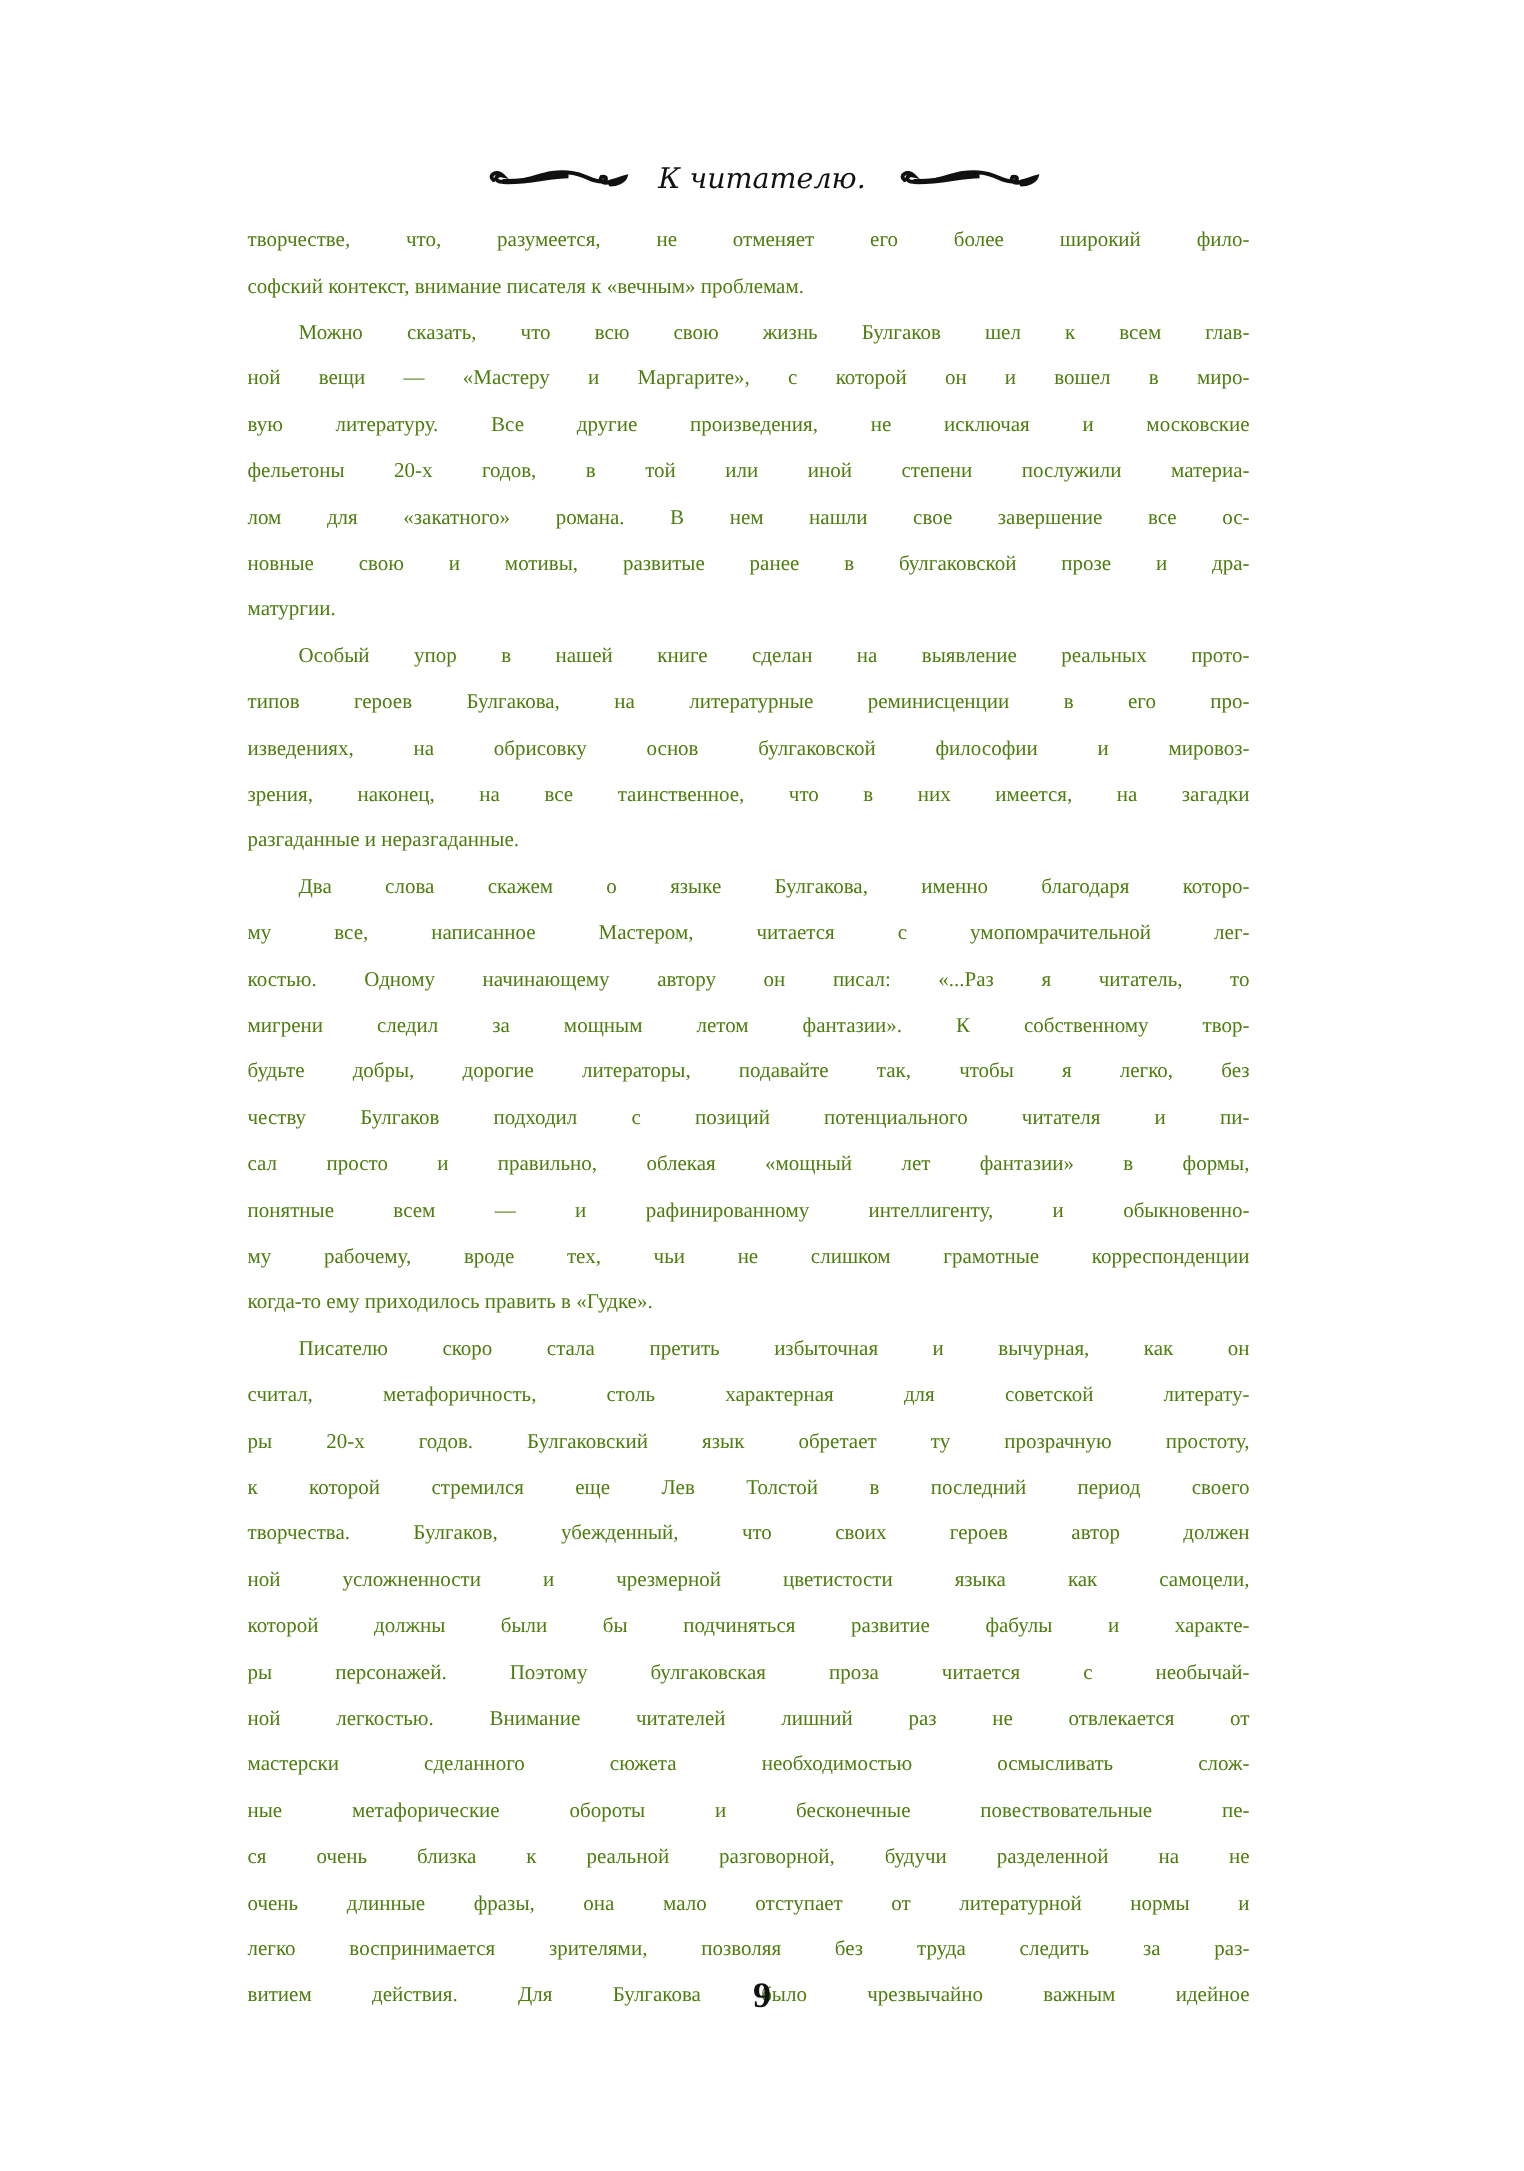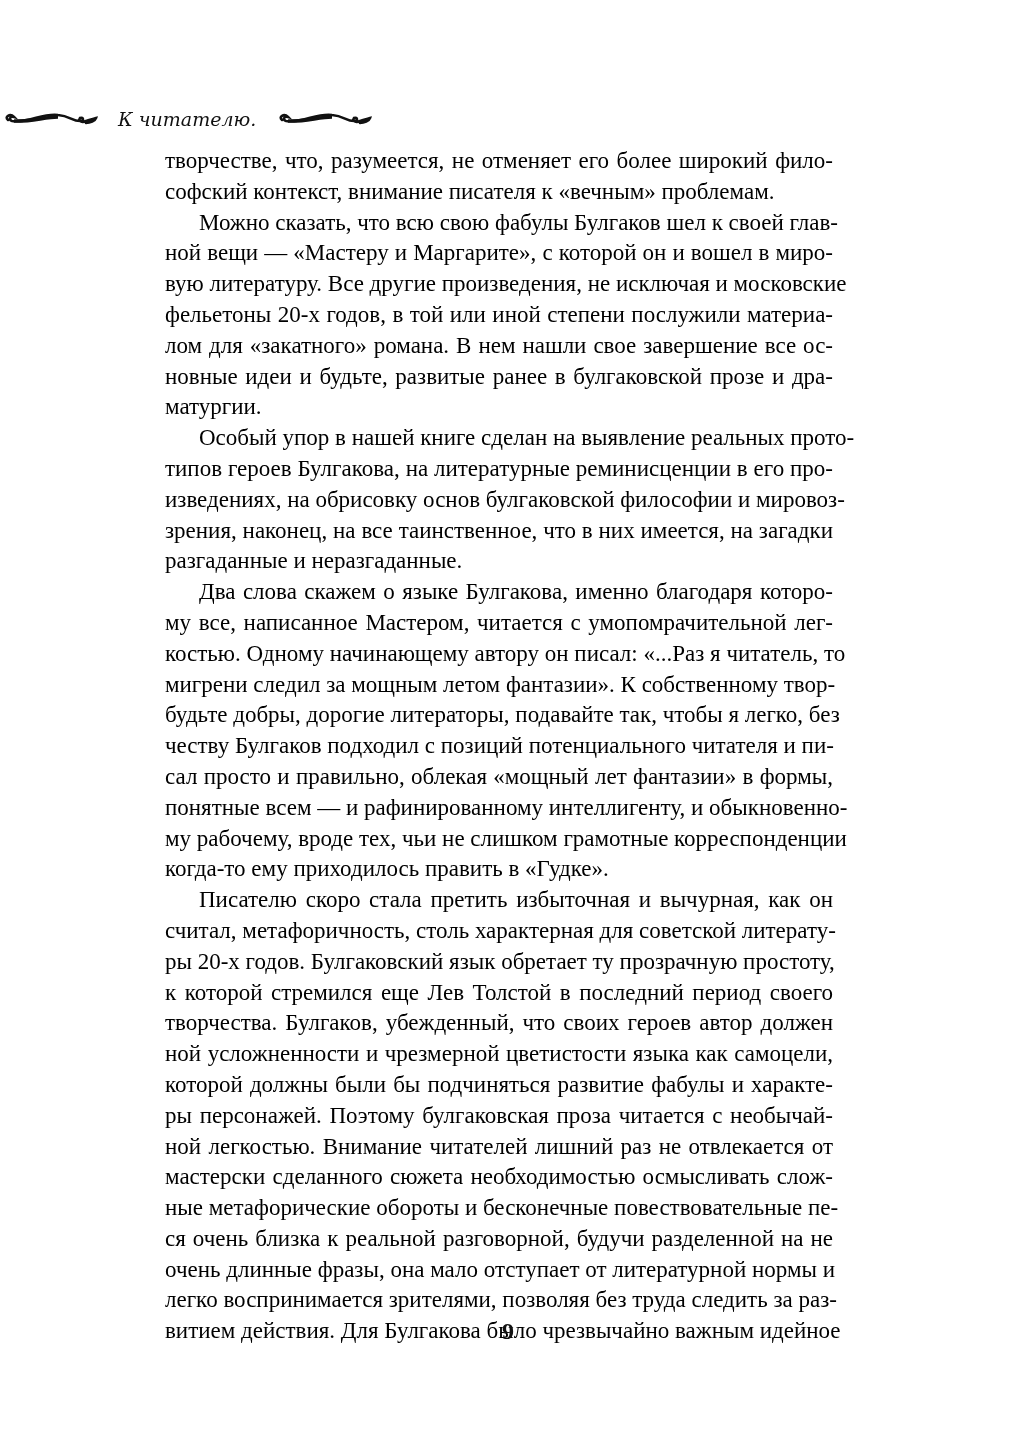--- a/index.html
+++ b/index.html
@@ -1,29 +1,29 @@
 <!DOCTYPE html>
 <html><head>
 <meta charset="utf-8">
 <style>
   html, body { margin: 0; padding: 0; background: #ffffff; }
   body { width: 1016px; height: 1447px; position: relative; overflow: hidden; }
   .page { position: absolute; left: 0; top: 0; width: 1016px; height: 1447px; background: #fff; }
   .header {
     position: absolute; top: 104px; left: 0; width: 1016px; height: 30px;
-    display: flex; align-items: center; gap: 18px;
+    display: flex; align-items: center; justify-content: center; gap: 18px;
   }
   .header-title {
     font-family: "DejaVu Serif", serif; font-style: italic; font-size: 19px; color: #111;
   }
   .ornament { width: 100px; height: 20px; display: block; }
   .body-text {
     position: absolute; left: 165px; top: 146px; width: 668px;
-    font-family: "Liberation Serif", serif; font-size: 23px; line-height: 30.8px;
-    color: #000000; text-align: justify; hyphens: manual;
+    font-family: "Liberation Serif", serif; font-size: 14px; line-height: 30.8px;
+    color: #4d7c0f; text-align: justify; hyphens: manual;
   }
   .line { display: block; white-space: nowrap; text-align-last: justify; text-align: justify; height: 30.8px; overflow: visible; }
   .line.last { text-align-last: left; }
   .line.indent { padding-left: 34px; }
   .page-number {
     position: absolute; top: 1318px; left: 0; width: 1016px; text-align: center;
     font-family: "Liberation Serif", serif; font-weight: bold; font-size: 24px; color: #111;
   }
 </style>
 </head>
@@ -41,26 +41,26 @@
       <path d="M14 12 C30 13, 45 8, 58 8" fill="none" stroke="#111" stroke-width="3.5"></path>
     </svg>
   </div>
 
   <div class="body-text" id="body-text">
       <div>
         <span class="line">творчестве, что, разумеется, не отменяет его более широкий фило-</span>
         <span class="line last">софский контекст, внимание писателя к «вечным» проблемам.</span>
       </div>
       <div>
-        <span class="line indent">Можно сказать, что всю свою фабулы Булгаков шел к своей глав-</span>
+        <span class="line indent">Можно сказать, что всю свою жизнь Булгаков шел к всем глав-</span>
         <span class="line">ной вещи — «Мастеру и Маргарите», с которой он и вошел в миро-</span>
         <span class="line">вую литературу. Все другие произведения, не исключая и московские</span>
         <span class="line">фельетоны 20-х годов, в той или иной степени послужили материа-</span>
         <span class="line">лом для «закатного» романа. В нем нашли свое завершение все ос-</span>
-        <span class="line">новные идеи и будьте, развитые ранее в булгаковской прозе и дра-</span>
+        <span class="line">новные свою и мотивы, развитые ранее в булгаковской прозе и дра-</span>
         <span class="line last">матургии.</span>
       </div>
       <div>
         <span class="line indent">Особый упор в нашей книге сделан на выявление реальных прото-</span>
         <span class="line">типов героев Булгакова, на литературные реминисценции в его про-</span>
         <span class="line">изведениях, на обрисовку основ булгаковской философии и мировоз-</span>
         <span class="line">зрения, наконец, на все таинственное, что в них имеется, на загадки</span>
         <span class="line last">разгаданные и неразгаданные.</span>
       </div>
       <div>

